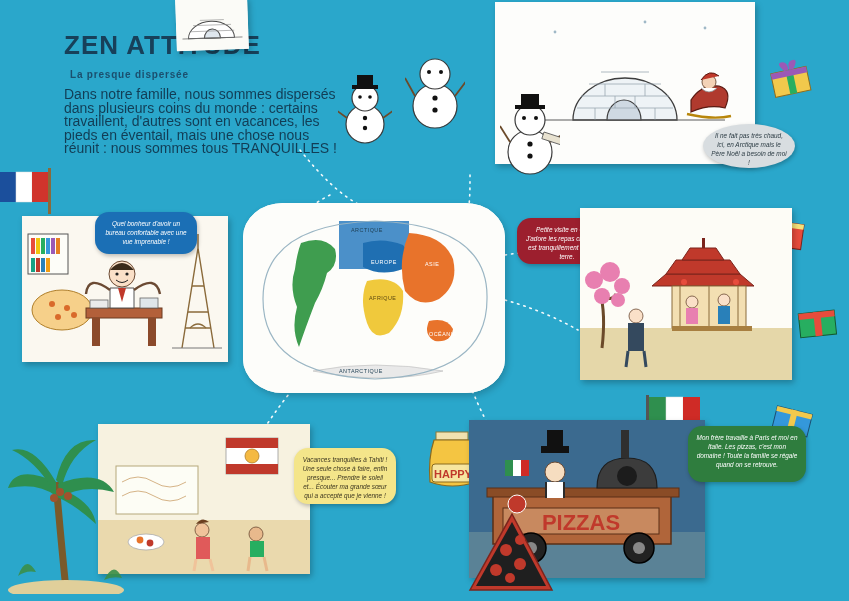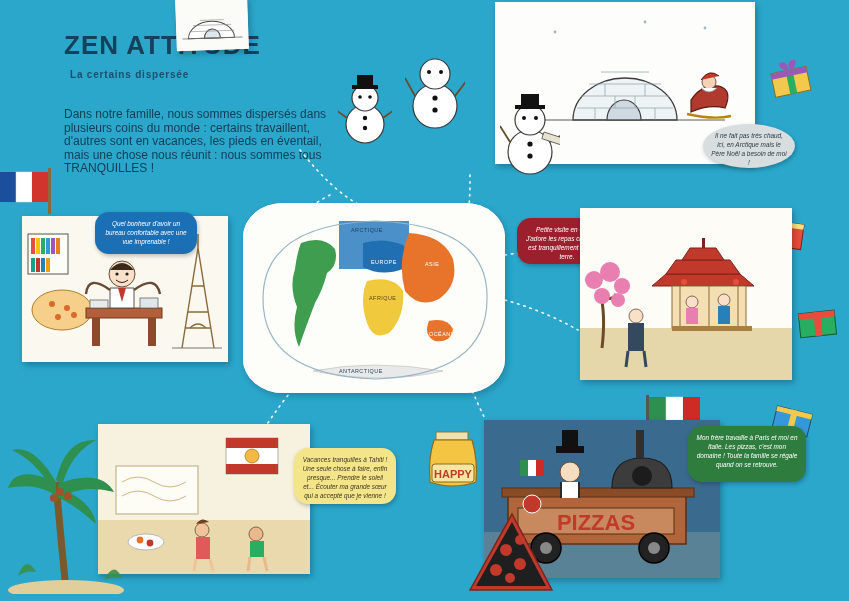--- a/index.html
+++ b/index.html
@@ -18,21 +18,21 @@
   .title h1{
     margin:0;font-size:26px;letter-spacing:1px;font-weight:600;
     color:#17405a;font-family:"Liberation Sans", sans-serif;
   }
   .title h2{
     margin:8px 0 0 6px;font-size:10px;letter-spacing:.8px;
     color:#1b4f6e;font-weight:600;
   }
   .body-text{
     position:absolute;left:64px;top:88px;width:280px;
-    font-size:12px;line-height:13.5px;color:#123d55;margin-top:20px;
+    font-size:14px;line-height:13.5px;color:#123d55;
   }
   .body-text p{margin:0 0 11px 0;}
 
   
   .card{
     position:absolute;background:#fff;
     box-shadow:2px 3px 6px rgba(0,0,0,.25);
     overflow:hidden;
   }
   .card .inner{position:absolute;inset:0;}
@@ -65,21 +65,21 @@
   
   .dots{position:absolute;inset:0;pointer-events:none;}
 </style>
 </head>
 <body>
 
 <div class="page">
 
   <div class="title">
     <h1>ZEN ATTITUDE</h1>
-    <h2>La certains dispersée</h2>
+    <h2>La presque dispersée</h2>
   </div>
 
   <div class="body-text">
     <p>Dans notre famille, nous sommes dispersés dans plusieurs coins du monde : certains travaillent, d'autres sont en vacances, les pieds en éventail, mais une chose nous réunit : nous sommes tous TRANQUILLES !</p>
   </div>
 
   <svg class="dots" width="849" height="601">
     <g stroke="#ffffff" stroke-width="1.6" fill="none" stroke-dasharray="1.5 5" stroke-linecap="round" opacity=".95">
       <path d="M330,195 C300,210 280,235 268,262"></path>
       <path d="M300,150 C320,175 340,195 360,205"></path>
@@ -427,21 +427,21 @@
 
   <div style="position:absolute;left:420px;top:424px;width:66px;height:76px;">
     <svg viewBox="0 0 66 76" width="66" height="76">
       <rect x="16" y="8" width="32" height="8" fill="#f0e2b0" stroke="#8a7a3a" stroke-width="1"></rect>
       <path d="M14,16 h38 q6,20 4,42 q-24,8 -46,0 q-2,-24 4,-42 z" fill="#f4c542" stroke="#8a6a1f" stroke-width="1.2"></path>
       <rect x="12" y="40" width="42" height="18" rx="3" fill="#f7e6a0" stroke="#8a6a1f" stroke-width="1"></rect>
       <text x="33" y="54" text-anchor="middle" font-size="11" font-family="Liberation Sans, sans-serif" fill="#c0392b" font-weight="bold">HAPPY</text>
     </svg>
   </div>
 
-  <div class="card" style="left:484px;top:420px;width:236px;height:158px;">
+  <div class="card" style="left:469px;top:420px;width:236px;height:158px;">
     <svg class="inner" viewBox="0 0 236 158">
       <rect width="236" height="158" fill="#3b6a8f"></rect>
       <rect x="0" y="112" width="236" height="46" fill="#5a8296"></rect>
 
       <rect x="24" y="76" width="178" height="48" fill="#b0653a" stroke="#5a2f16" stroke-width="1.5"></rect>
       <rect x="34" y="88" width="156" height="26" fill="#c8895f" stroke="#5a2f16" stroke-width="1"></rect>
       <text x="112" y="110" text-anchor="middle" font-size="22" font-weight="bold" fill="#c0392b" font-family="Liberation Sans, sans-serif">PIZZAS</text>
 
       <rect x="18" y="68" width="192" height="9" fill="#8a4c26" stroke="#5a2f16" stroke-width="1"></rect>
 

